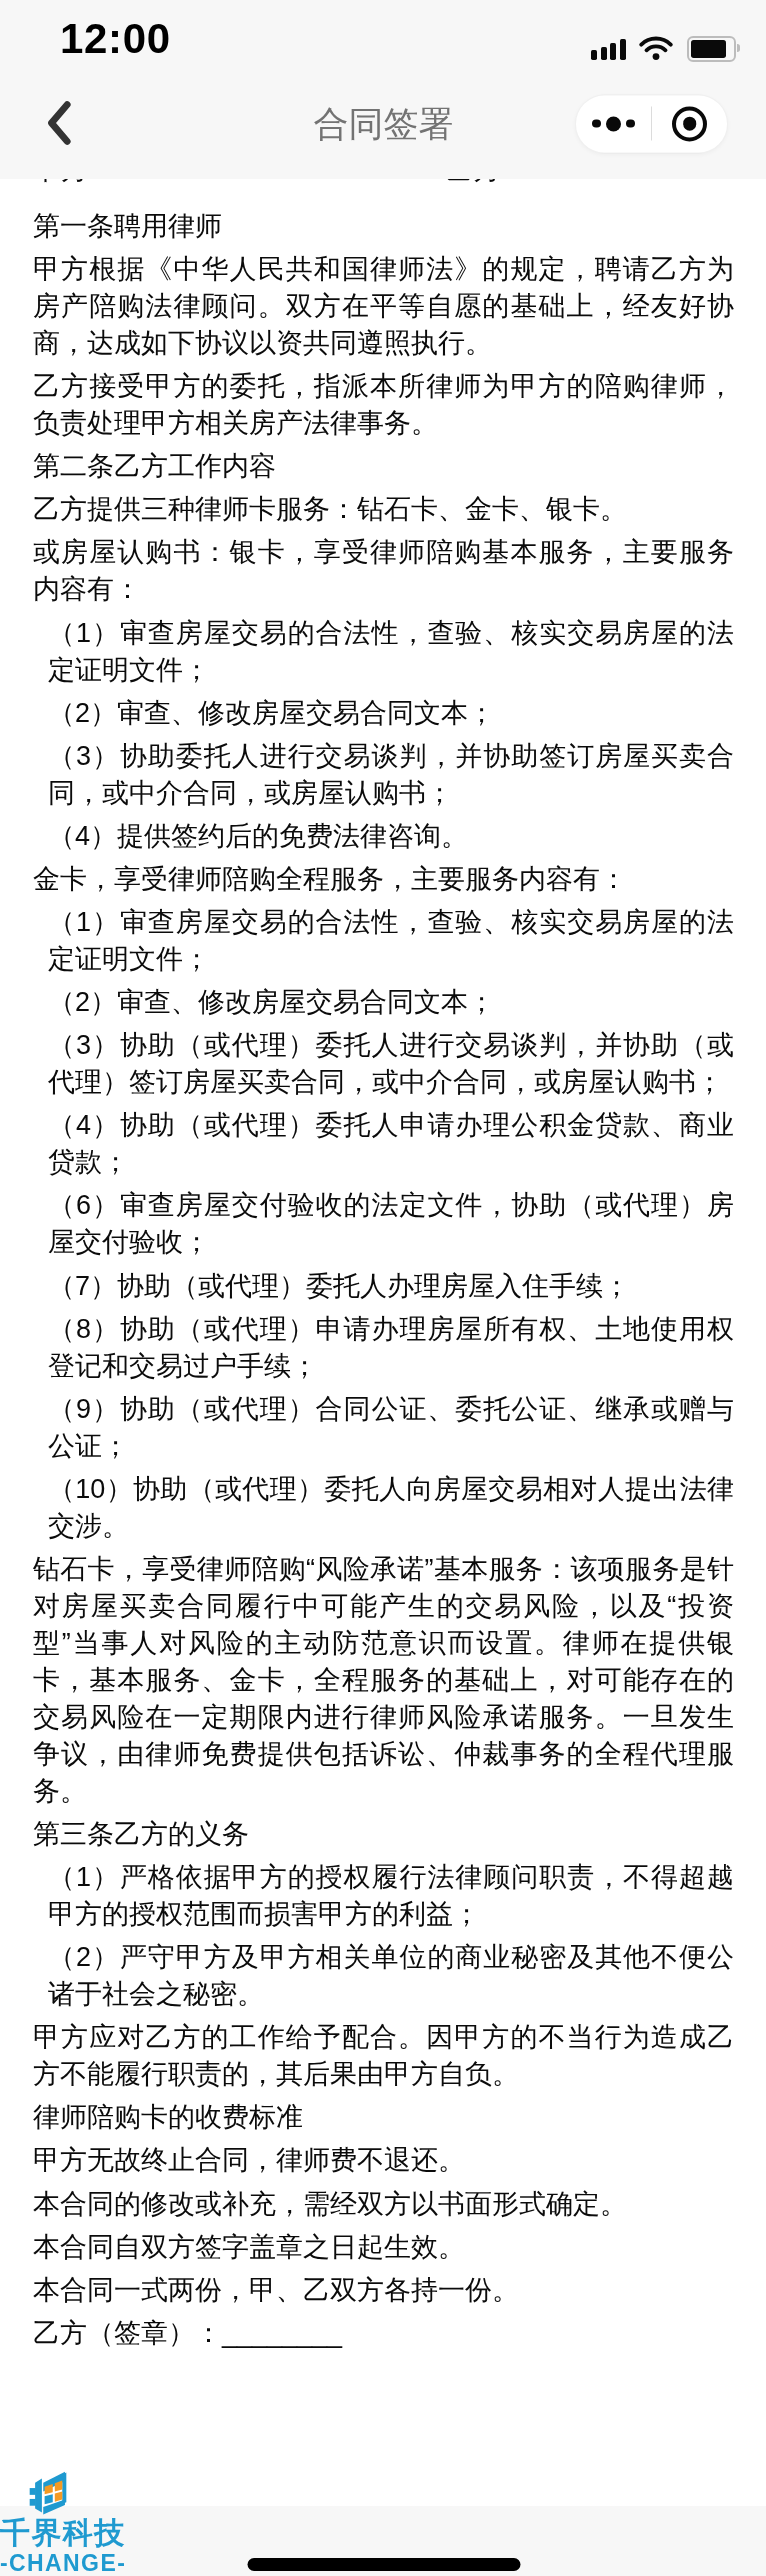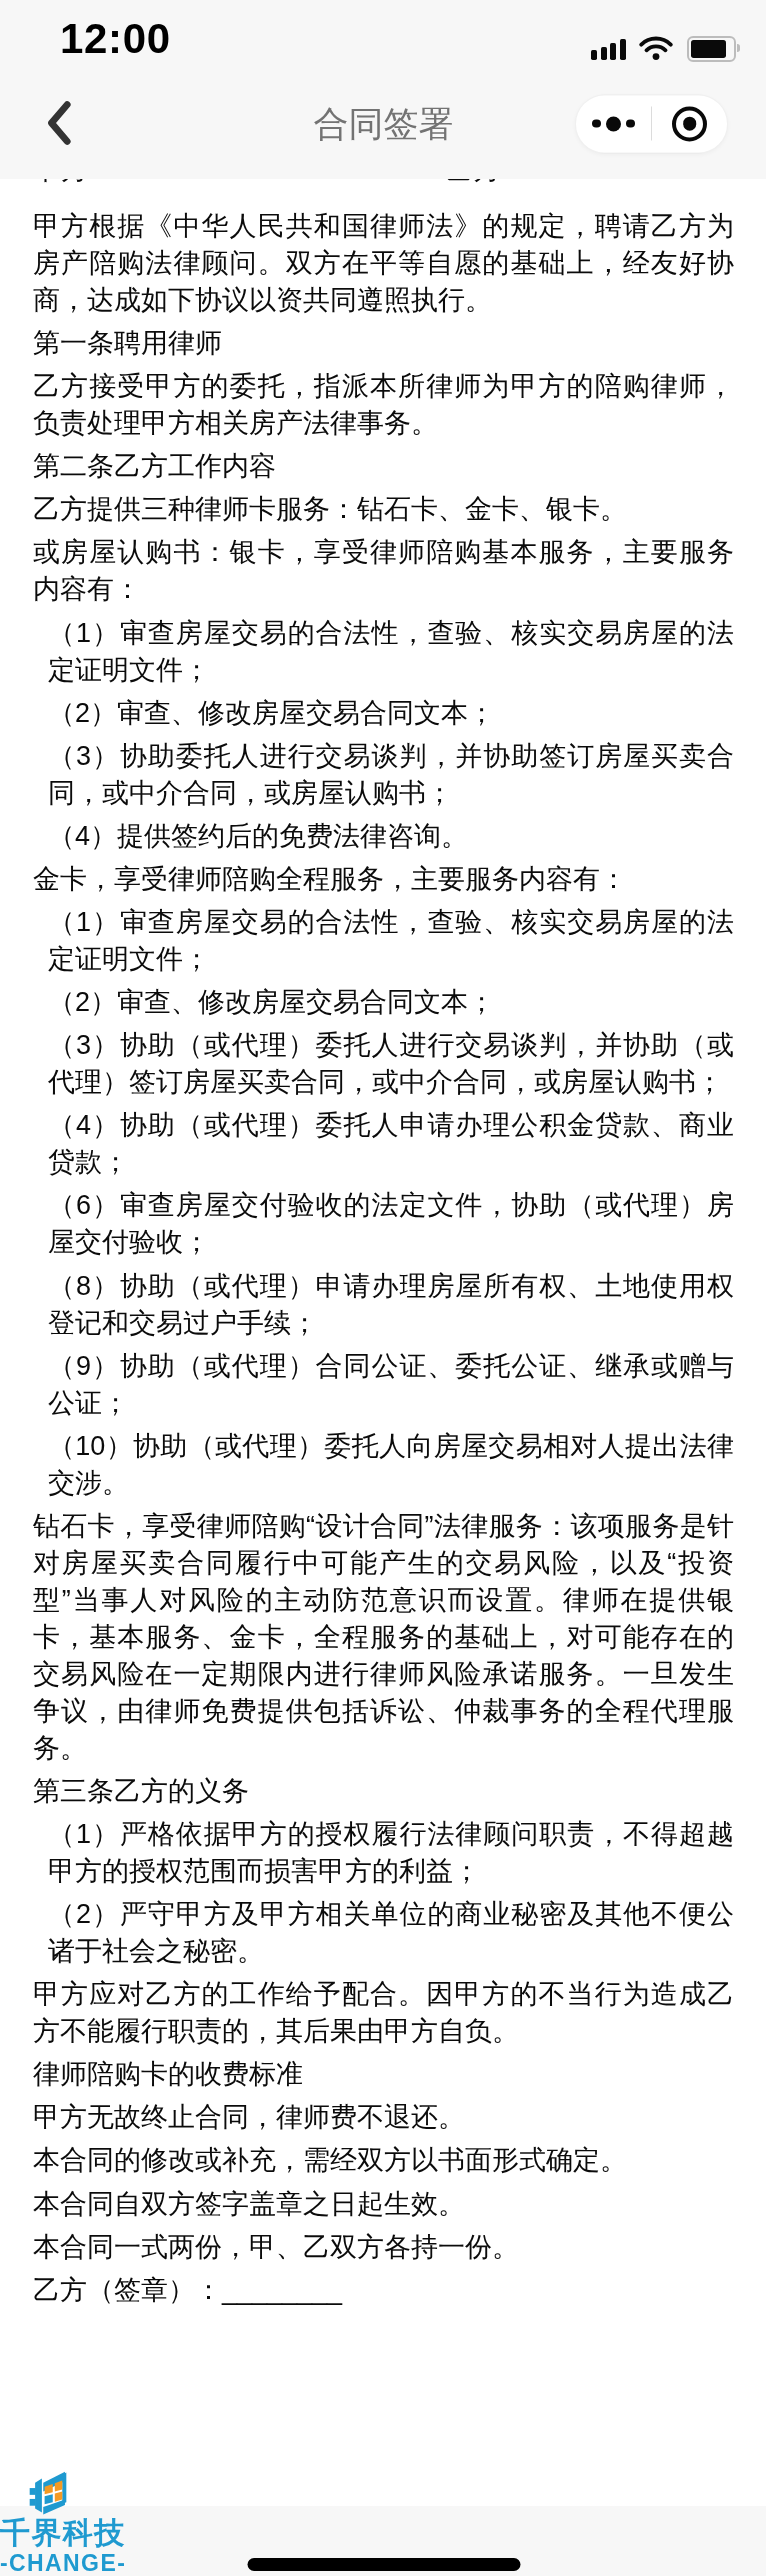--- a/index.html
+++ b/index.html
@@ -123,40 +123,41 @@
     </div>
   </div>
 
   <div class="doc">
     <h1>设计合同</h1>
     <div class="parties">
       <span>甲方：XXXXXXXX</span>
       <span>乙方：XXXXXXXXXX</span>
     </div>
     <div class="body">
+        <p class="">第一条聘用律师</p>
         <p class="">甲方根据《中华人民共和国律师法》的规定，聘请乙方为房产陪购法律顾问。双方在平等自愿的基础上，经友好协商，达成如下协议以资共同遵照执行。</p>
-        <p class="">第一条聘用律师</p>
         <p class="">乙方接受甲方的委托，指派本所律师为甲方的陪购律师，负责处理甲方相关房产法律事务。</p>
         <p class="">第二条乙方工作内容</p>
         <p class="">乙方提供三种律师卡服务：钻石卡、金卡、银卡。</p>
         <p class="">或房屋认购书：银卡，享受律师陪购基本服务，主要服务内容有：</p>
         <p class="indent">（1）审查房屋交易的合法性，查验、核实交易房屋的法定证明文件；</p>
         <p class="indent">（2）审查、修改房屋交易合同文本；</p>
         <p class="indent">（3）协助委托人进行交易谈判，并协助签订房屋买卖合同，或中介合同，或房屋认购书；</p>
         <p class="indent">（4）提供签约后的免费法律咨询。</p>
         <p class="">金卡，享受律师陪购全程服务，主要服务内容有：</p>
         <p class="indent">（1）审查房屋交易的合法性，查验、核实交易房屋的法定证明文件；</p>
         <p class="indent">（2）审查、修改房屋交易合同文本；</p>
         <p class="indent">（3）协助（或代理）委托人进行交易谈判，并协助（或代理）签订房屋买卖合同，或中介合同，或房屋认购书；</p>
         <p class="indent">（4）协助（或代理）委托人申请办理公积金贷款、商业贷款；</p>
         <p class="indent">（6）审查房屋交付验收的法定文件，协助（或代理）房屋交付验收；</p>
+        <p class="indent">（7）协助（或代理）委托人办理房屋入住手续；</p>
         <p class="indent">（8）协助（或代理）申请办理房屋所有权、土地使用权登记和交易过户手续；</p>
         <p class="indent">（9）协助（或代理）合同公证、委托公证、继承或赠与公证；</p>
         <p class="indent">（10）协助（或代理）委托人向房屋交易相对人提出法律交涉。</p>
-        <p class="">钻石卡，享受律师陪购“设计合同”法律服务：该项服务是针对房屋买卖合同履行中可能产生的交易风险，以及“投资型”当事人对风险的主动防范意识而设置。律师在提供银卡，基本服务、金卡，全程服务的基础上，对可能存在的交易风险在一定期限内进行律师风险承诺服务。一旦发生争议，由律师免费提供包括诉讼、仲裁事务的全程代理服务。</p>
+        <p class="">钻石卡，享受律师陪购“风险承诺”基本服务：该项服务是针对房屋买卖合同履行中可能产生的交易风险，以及“投资型”当事人对风险的主动防范意识而设置。律师在提供银卡，基本服务、金卡，全程服务的基础上，对可能存在的交易风险在一定期限内进行律师风险承诺服务。一旦发生争议，由律师免费提供包括诉讼、仲裁事务的全程代理服务。</p>
         <p class="">第三条乙方的义务</p>
         <p class="indent">（1）严格依据甲方的授权履行法律顾问职责，不得超越甲方的授权范围而损害甲方的利益；</p>
         <p class="indent">（2）严守甲方及甲方相关单位的商业秘密及其他不便公诸于社会之秘密。</p>
         <p class="">甲方应对乙方的工作给予配合。因甲方的不当行为造成乙方不能履行职责的，其后果由甲方自负。</p>
         <p class="">律师陪购卡的收费标准</p>
         <p class="">甲方无故终止合同，律师费不退还。</p>
         <p class="">本合同的修改或补充，需经双方以书面形式确定。</p>
         <p class="">本合同自双方签字盖章之日起生效。</p>
         <p class="">本合同一式两份，甲、乙双方各持一份。</p>
         <p class="">乙方（签章）：________</p>

